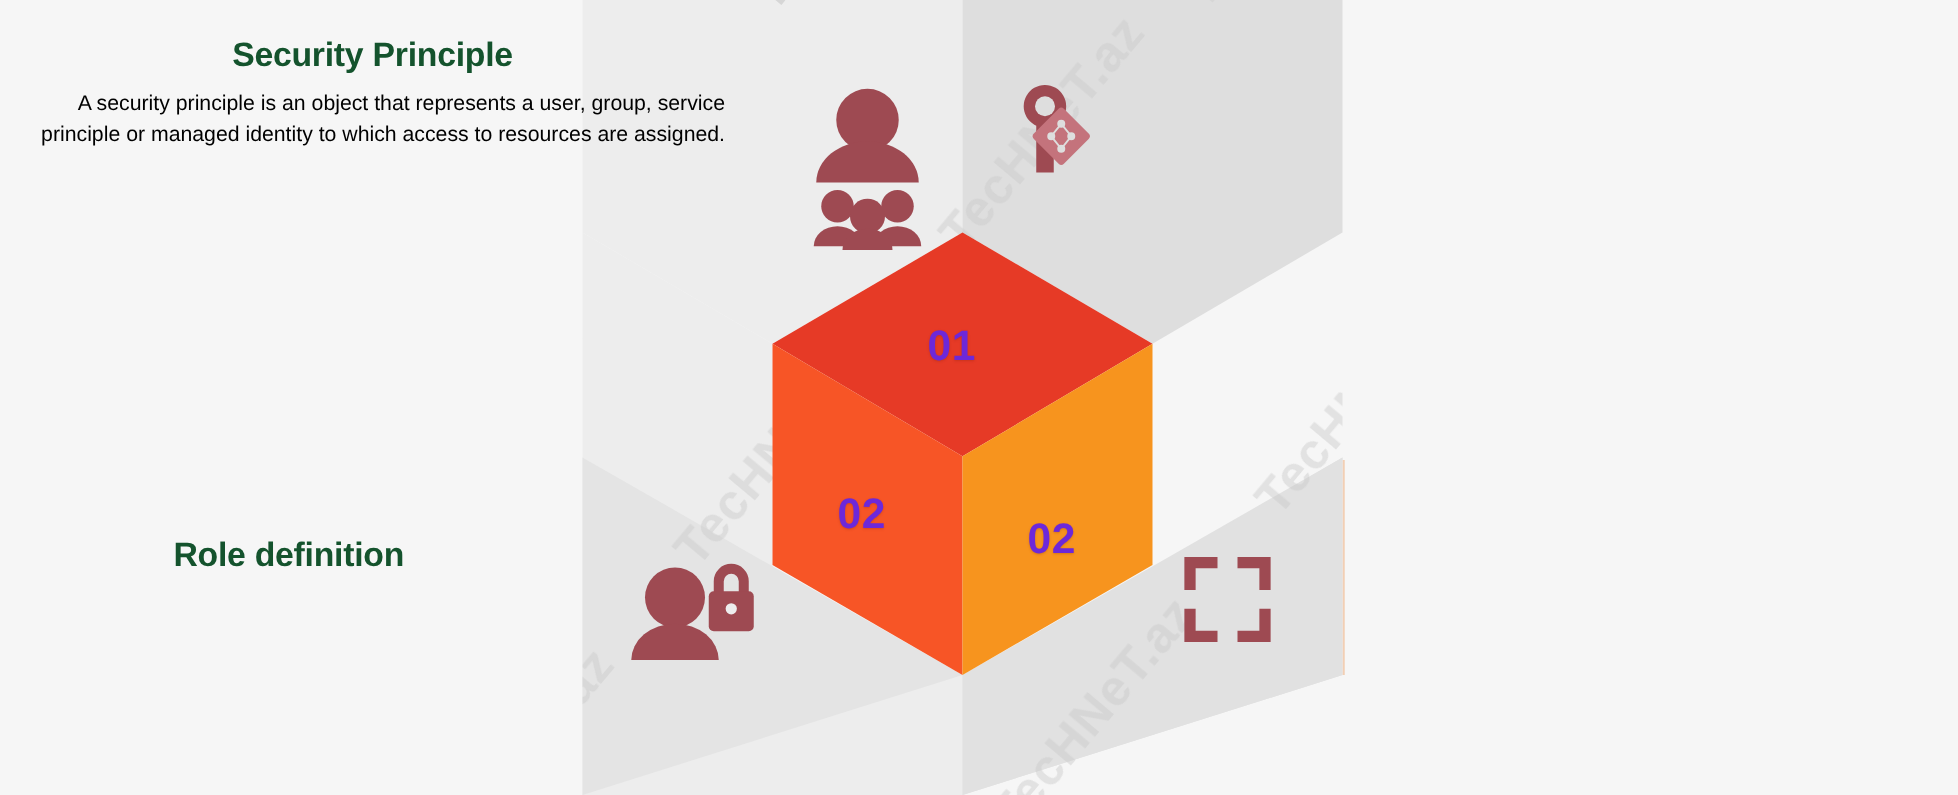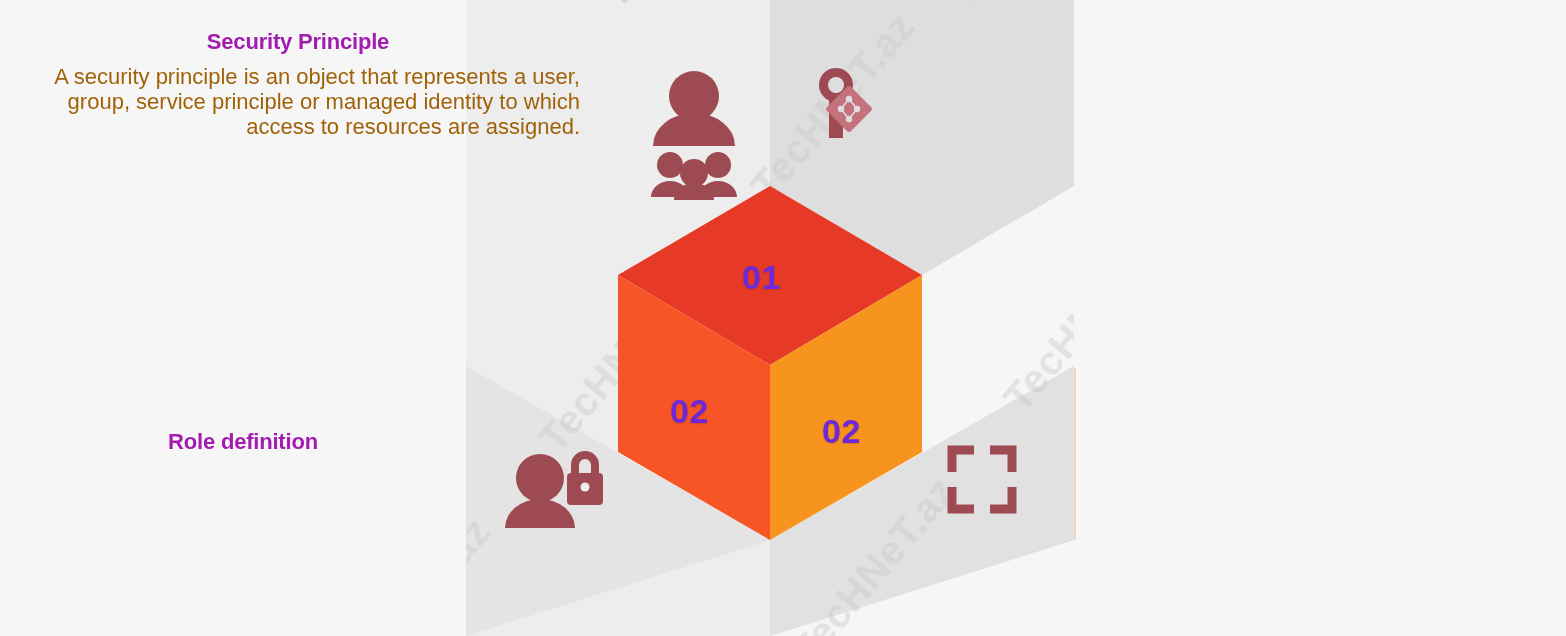--- a/index.html
+++ b/index.html
@@ -13,39 +13,39 @@
   }
   #stage{position:relative;width:1566px;height:636px;overflow:hidden;}
 
   
   #iso{position:absolute;left:0;top:0;width:1566px;height:636px;}
 
   
   .block{position:absolute;}
   .block h2{
     margin:0 0 10px 0;
-    font-size:22px;
+    font-size:27px;
     font-weight:bold;
-    color:#a21caf;
+    color:#14532d;
     letter-spacing:-0.2px;
     line-height:1.1;
   }
   .block p{
     margin:0;
-    font-size:22px;
+    font-size:17px;
     line-height:25px;
-    color:#a16207;
+    color:#000000;
   }
 
   
   #blk-security{left:24px;top:30px;width:556px;text-align:right;}
   #blk-security h2{text-align:center;padding-right:8px;}
 
   
-  #blk-role{left:22px;top:430px;width:452px;text-align:right;}
+  #blk-role{left:10px;top:430px;width:452px;text-align:right;}
   #blk-role h2{text-align:center;padding-right:10px;}
 
   
   #blk-scope{left:1127px;top:431px;width:410px;text-align:left;}
   #blk-scope h2{text-align:left;}
 
   
   .facenum{
     position:absolute;
     font-size:34px;

